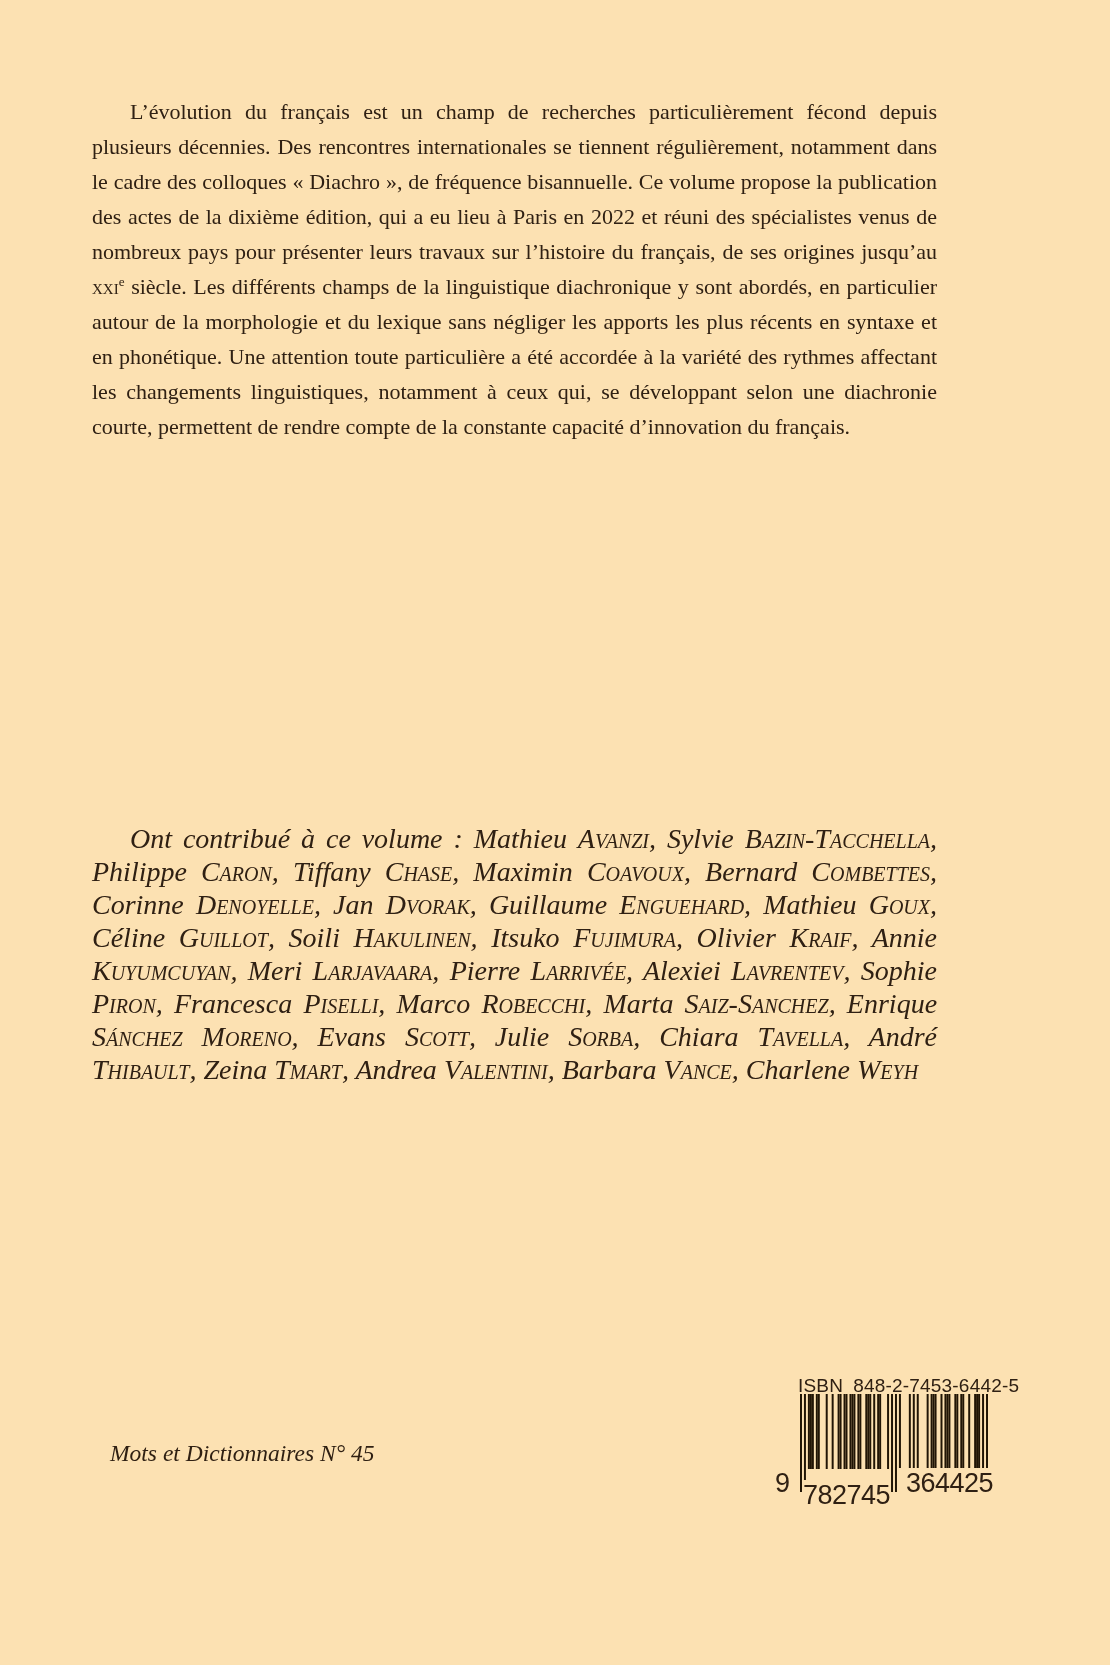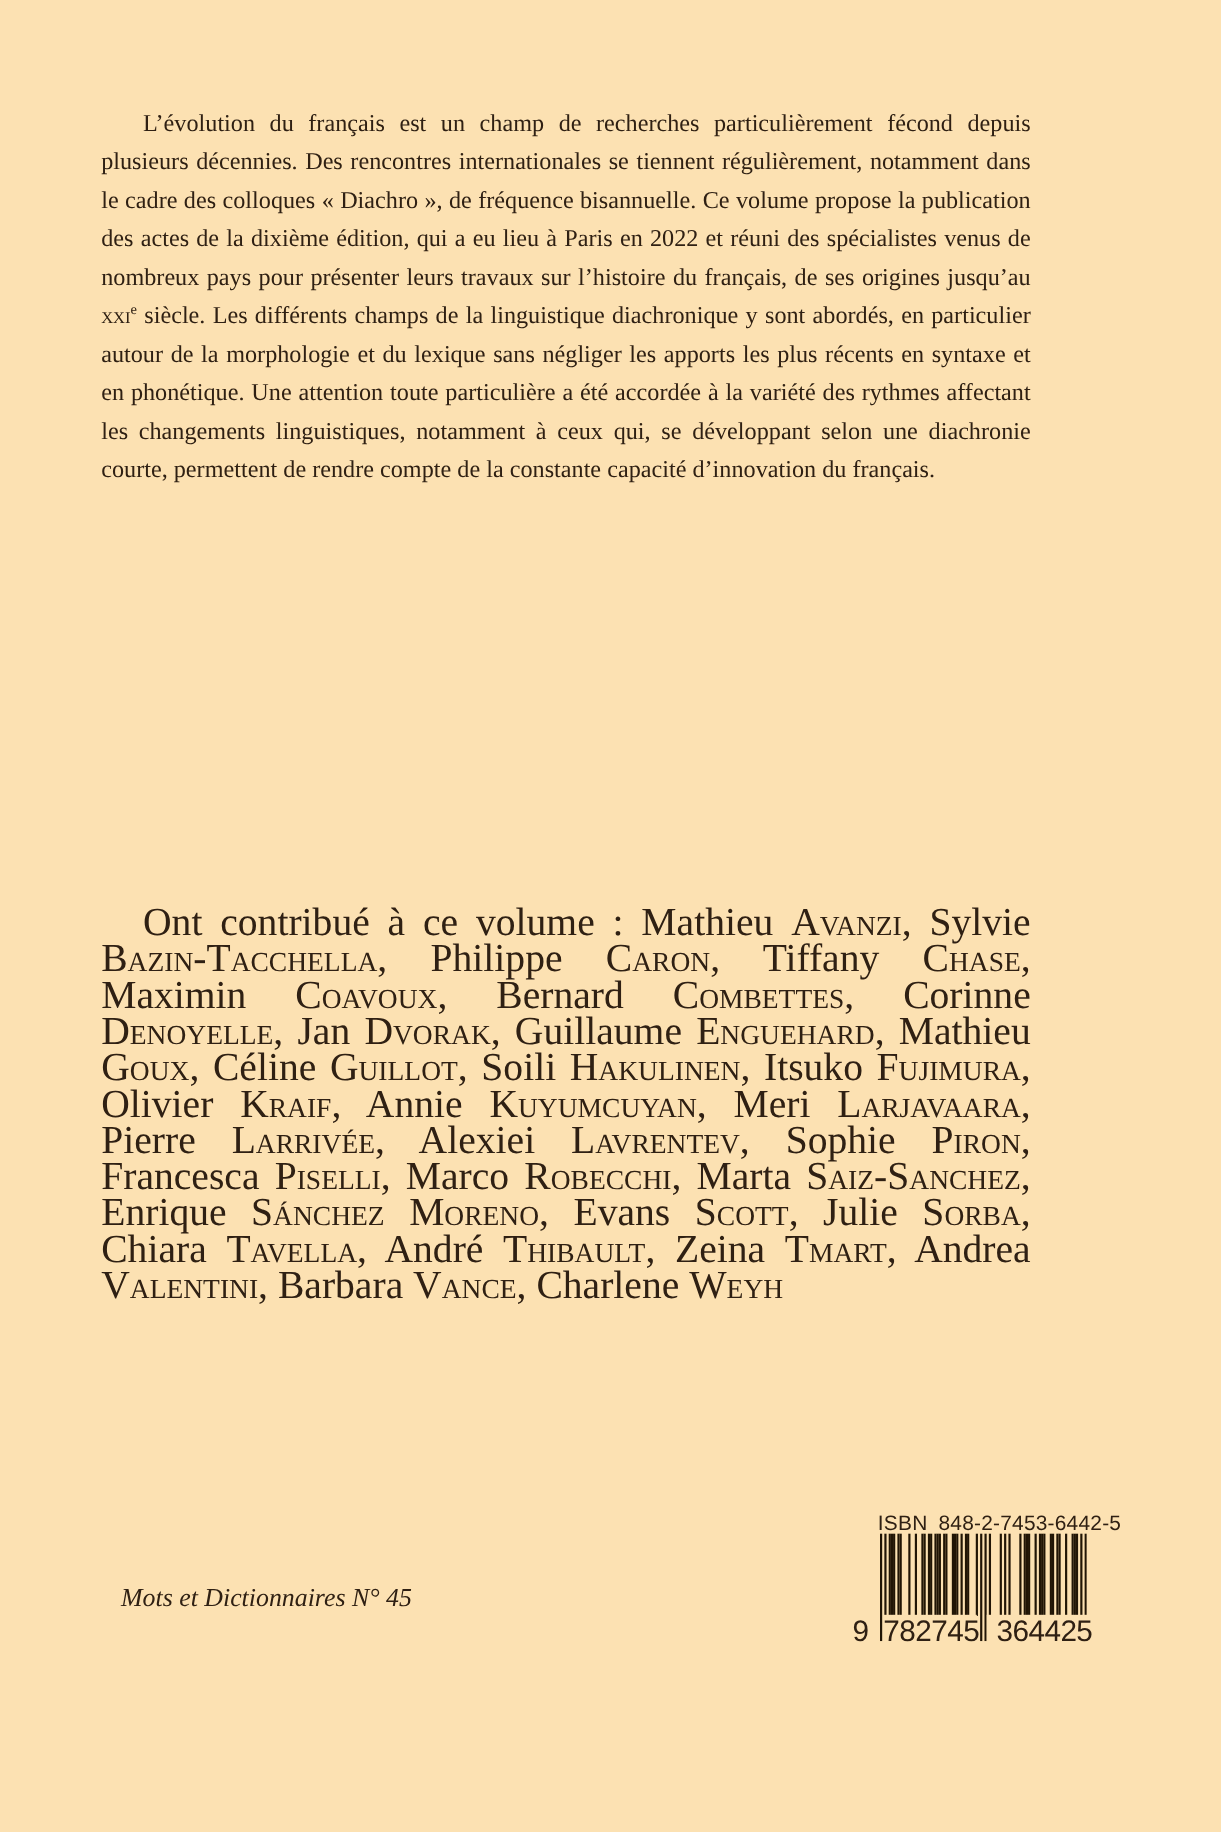--- a/index.html
+++ b/index.html
@@ -31,21 +31,22 @@
     position:absolute;
     left:92px; top:692px; width:845px;
     font-size:28px; line-height:33px;
     font-style:italic;
     text-align:justify;
     text-indent:38px;
   }
   .contributors{
     position:absolute;
     left:92px; top:822px; width:845px;
-    font-size:36px; line-height:33px;
+    font-size:28px; line-height:33px;
+    font-style:italic;
     text-align:justify;
     text-indent:38px;
   }
   .collection{
     position:absolute;
     left:110px; top:1438px;
     font-style:italic;
     font-size:23.5px; line-height:31px;
   }
   .barcode-block{
@@ -64,21 +65,21 @@
   .ean-first{
     position:absolute; left:0; top:93px;
     font-size:27px;
   }
   .ean-digits{
     position:absolute; top:93px;
     font-size:27px; letter-spacing:-0.5px;
     text-align:center;
     background:var(--bg);
   }
-  .ean-left{left:28px; width:85px;}
+  .ean-left{left:28px; width:85px;margin-top:12px;}
   .ean-right{left:122px; width:105px;}
 </style>
 </head>
 <body>
 
 <div class="cover">
 
   <p class="blurb"><span>L’évolution du français est un champ de recherches particulièrement fécond depuis plusieurs décennies. Des rencontres internationales se tiennent régulièrement, notamment dans le cadre des colloques « Diachro », de fréquence bisannuelle. Ce volume propose la publication des actes de la dixième édition, qui a eu lieu à Paris en 2022 et réuni des spécialistes venus de nombreux pays pour présenter leurs travaux sur l’histoire du français, de ses origines jusqu’au </span><span class="sc">xxi</span><sup>e</sup><span> siècle. Les différents champs de la linguistique diachronique y sont abordés, en particulier autour de la morphologie et du lexique sans négliger les apports les plus récents en syntaxe et en phonétique. Une attention toute particulière a été accordée à la variété des rythmes affectant les changements linguistiques, notamment à ceux qui, se développant selon une diachronie courte, permettent de rendre compte de la constante capacité d’innovation du français.</span></p>
 
 

